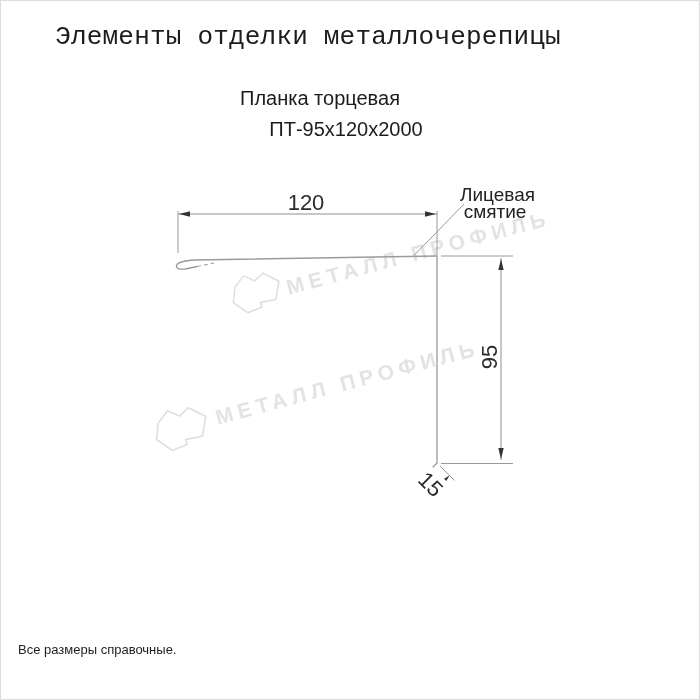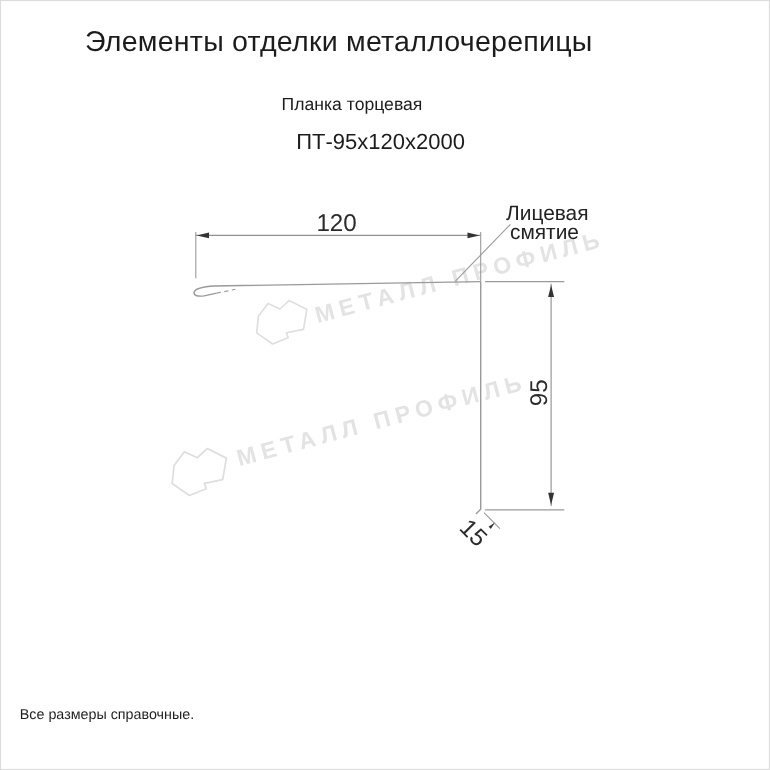--- a/index.html
+++ b/index.html
@@ -5,25 +5,25 @@
   html,body{margin:0;padding:0;}
   body{
     width:700px;height:700px;position:relative;background:#ffffff;
     font-family:"Liberation Sans", sans-serif;overflow:hidden;
   }
   .frame{
     position:absolute;inset:0;border:1px solid #dcdcdc;pointer-events:none;z-index:9;
   }
   .page-title{
     position:absolute;top:22px;left:0;width:616px;text-align:center;
-    font-size:26px;color:#1c1c1c;letter-spacing:0.2px;
+    font-size:26px;color:#1c1c1c;letter-spacing:0.2px;font-family:Liberation Mono, monospace;
   }
   .product-name{
     position:absolute;top:87px;left:0;width:640px;text-align:center;
-    font-size:16px;color:#1c1c1c;
+    font-size:20px;color:#1c1c1c;
   }
   .product-code{
     position:absolute;top:118px;left:0;width:692px;text-align:center;
     font-size:20px;color:#1c1c1c;
   }
   .watermark-text{
     position:absolute;font-size:21px;letter-spacing:5px;color:#e3e3e3;
     white-space:nowrap;transform:rotate(-15deg);transform-origin:left center;
     z-index:0;font-weight:bold;
   }

